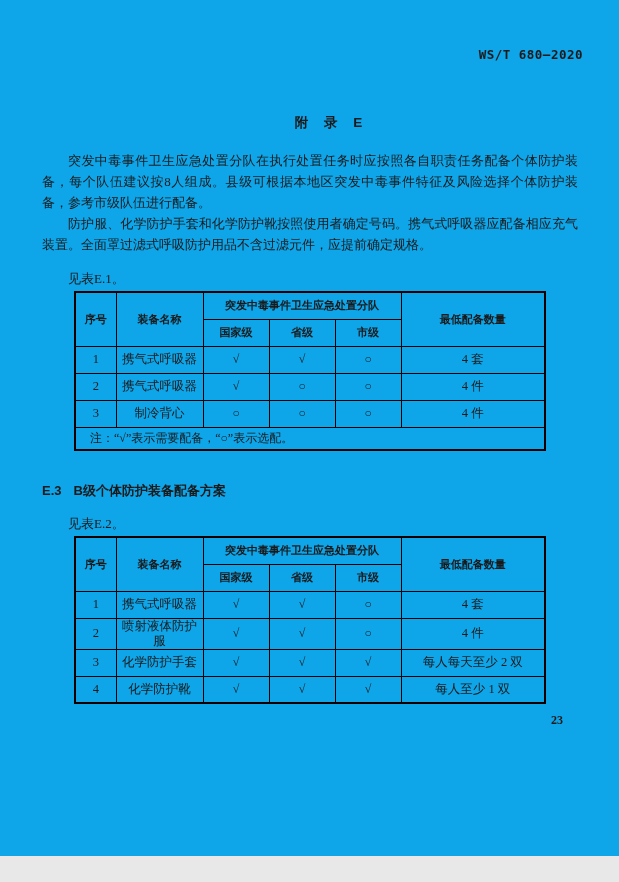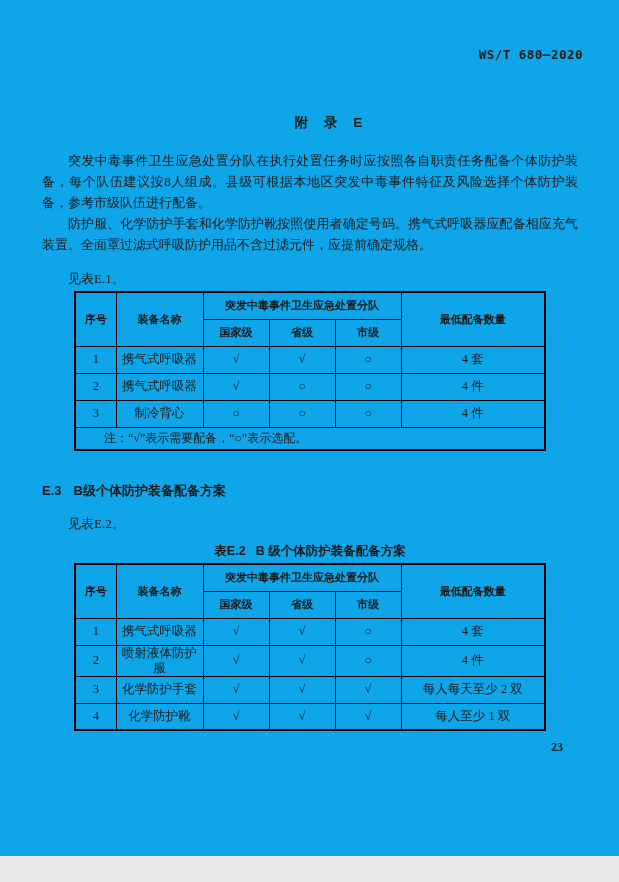--- a/index.html
+++ b/index.html
@@ -83,21 +83,21 @@
   }
   .cfg-table th {
     font-family: "Liberation Sans", "DejaVu Sans", sans-serif;
     font-weight: bold;
     font-size: 11px;
   }
   .cfg-table td { font-family: "Liberation Serif", "DejaVu Serif", serif; }
   .cfg-table td.sym { font-size: 12px; }
   .cfg-table td.note-cell {
     text-align: left;
-    padding-left: 28px;
+    padding-left: 14px;
     height: 23px;
     font-size: 12px;
   }
   .page-number {
     margin-top: 9px;
     padding-right: 56px;
     text-align: right;
     font-size: 12px;
     font-weight: bold;
     line-height: 14px;
@@ -176,23 +176,20 @@
         </tr>
       </tbody>
     </table>
 
     <div class="sec-heading h-e3">
       <span class="sec-label">E.3</span><span>B级个体防护装备配备方案</span>
     </div>
 
     <div class="see-line">见表E.2。</div>
 
-    <div class="tbl-caption">
-      <span class="cap-label">表E.2</span><span>B 级个体防护装备配备方案</span>
-    </div>
 
     <table class="cfg-table">
       <colgroup>
         <col style="width:41px">
           <col style="width:87px">
           <col style="width:66px">
           <col style="width:66px">
           <col style="width:66px">
           <col style="width:144px">
       </colgroup>

